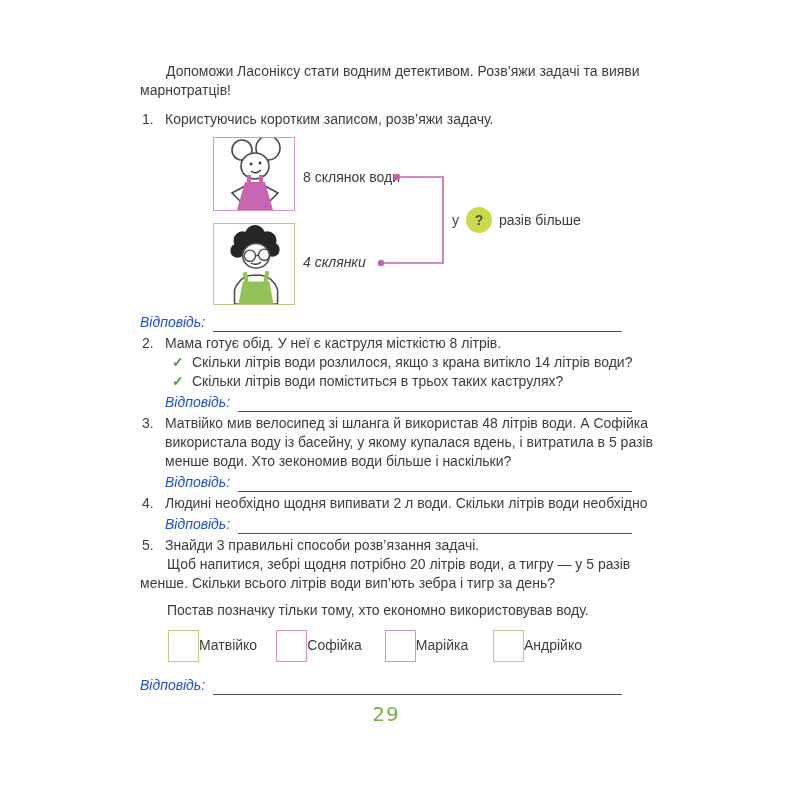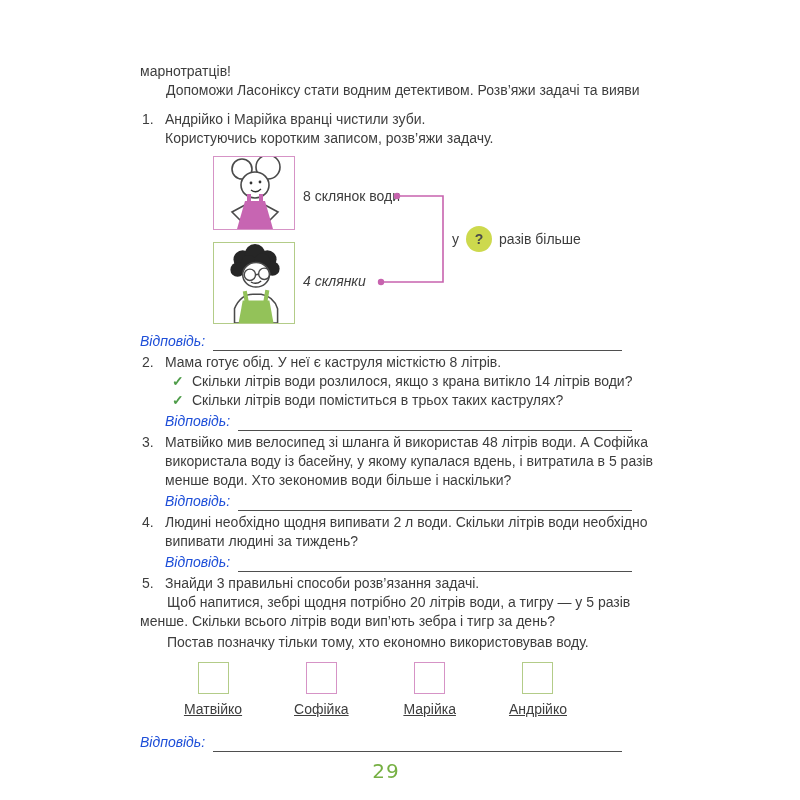--- a/index.html
+++ b/index.html
@@ -26,42 +26,41 @@
   .imgbox.boy  { left:73px; top:88px; width:82px; height:82px; }
   .imgbox svg { width:100%; height:100%; display:block; }
   .dlabel { position:absolute; line-height:17px; white-space:nowrap; }
   .dlabel.top { left:163px; top:34px; }
   .dlabel.bottom { left:163px; top:119px;font-style:italic; }
   .bracket { position:absolute; left:0; top:0; width:492px; height:176px; pointer-events:none; }
   .ratio { position:absolute; left:312px; top:72px; display:flex; align-items:center; gap:7px; }
   .qcircle { width:26px; height:26px; border-radius:50%; display:flex; align-items:center;
              justify-content:center; font-weight:bold; color:#4b4b4b; }
   .cbrow { display:flex; justify-content:space-between; padding:4px 49px 0 28px; margin-top:6px; }
-  .cbcol { width:90px; display:flex; flex-direction:column; align-items:center;text-decoration:underline; }
+  .cbcol { width:90px; display:flex; flex-direction:row; align-items:flex-start; }
   .cbbox { width:31px; height:32px; border:1.6px solid; background:#fff; }
   .cblabel { margin-top:6px; font-size:14px; }
   .ansrow-last { margin-top:14px; }
   .pagenum { margin-top:10px; text-align:center; color:#76b043; font-size:20px;
              letter-spacing:1px; font-family:"DejaVu Sans", sans-serif; }
 </style>
 </head>
 <body>
 
 <div class="page">
   <div class="content">
 
     <div class="intro">
+      <div class="tline ind26">Допоможи Ласоніксу стати водним детективом. Розв’яжи задачі та вияви</div>
       <div class="tline">марнотратців!</div>
-      <div class="tline ind26">Допоможи Ласоніксу стати водним детективом. Розв’яжи задачі та вияви</div>
     </div>
 
     <div class="item p1">
       <div class="num">1.</div>
       <div class="body">
-        <div class="tline">Андрійко і Марійка вранці чистили зуби.</div>
         <div class="tline">Користуючись коротким записом, розв’яжи задачу.</div>
       </div>
     </div>
 
     <div class="diagram">
       <div class="imgbox girl" style="border-color: rgb(214, 147, 198);">
         <svg viewBox="0 0 78 72">
           <g stroke="#4a4a4a" stroke-width="1.6" fill="#fff" stroke-linecap="round">
             <circle cx="27" cy="12" r="10"></circle>
             <circle cx="53" cy="10" r="12"></circle>
@@ -151,38 +150,37 @@
           <span class="alabel">Відповідь:</span>
           <span class="aline"></span>
         </div>
       </div>
     </div>
 
     <div class="item mt2">
       <div class="num">4.</div>
       <div class="body">
         <div class="tline">Людині необхідно щодня випивати 2 л води. Скільки літрів води необхідно</div>
-        <div class="tline">випивати людині за тиждень?</div>
         <div class="answer" style="padding-right:0;">
           <span class="alabel">Відповідь:</span>
           <span class="aline"></span>
         </div>
       </div>
     </div>
 
     <div class="item mt2">
       <div class="num">5.</div>
       <div class="body">
         <div class="tline">Знайди 3 правильні способи розв’язання задачі.</div>
       </div>
     </div>
     <div>
       <div class="tline ind27">Щоб напитися, зебрі щодня потрібно 20 літрів води, а тигру — у 5 разів</div>
       <div class="tline">менше. Скільки всього літрів води вип’ють зебра і тигр за день?</div>
-      <div class="tline ind27" style="margin-top:2px;">Постав позначку тільки тому, хто економно використовував воду.</div>
+      <div class="tline ind27" style="margin-top:8px;">Постав позначку тільки тому, хто економно використовував воду.</div>
     </div>
 
     <div class="cbrow">
       <div class="cbcol">
         <div class="cbbox" style="border-color: rgb(179, 204, 136);"></div>
         <div class="cblabel">Матвійко</div>
       </div>
       <div class="cbcol">
         <div class="cbbox" style="border-color: rgb(214, 147, 198);"></div>
         <div class="cblabel">Софійка</div>

